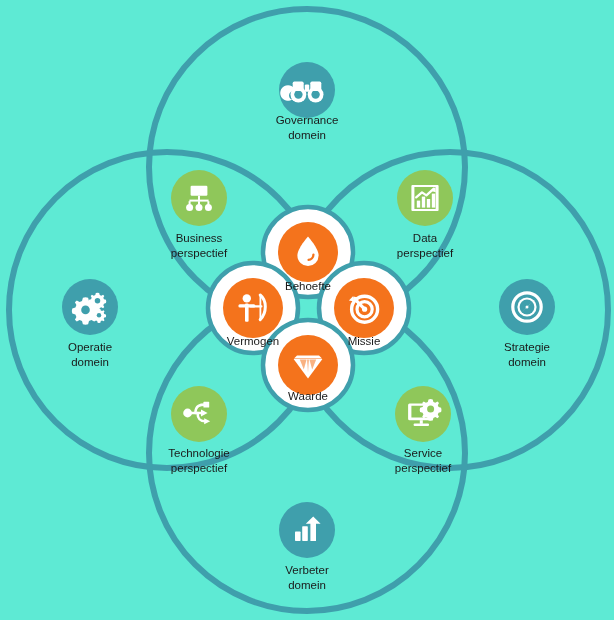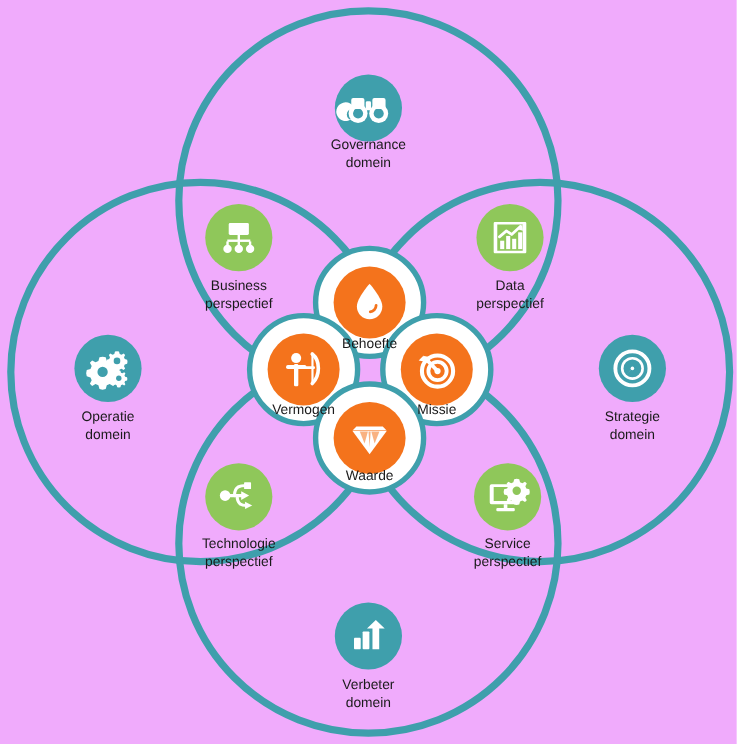--- a/index.html
+++ b/index.html
@@ -11,21 +11,21 @@
   body {
     width: 614px;
     height: 620px;
     overflow: hidden;
     font-family: "Liberation Sans", sans-serif;
   }
   #diagram-root {
     position: relative;
     width: 614px;
     height: 620px;
-    background: #f0abfc;
+    background: #5eead4;
   }
   svg.diagram {
     display: block;
     width: 614px;
     height: 620px;
   }
   .domain-label, .perspective-label, .core-label {
     font-family: "Liberation Sans", sans-serif;
     fill: #1a1a1a;
     text-anchor: middle;

